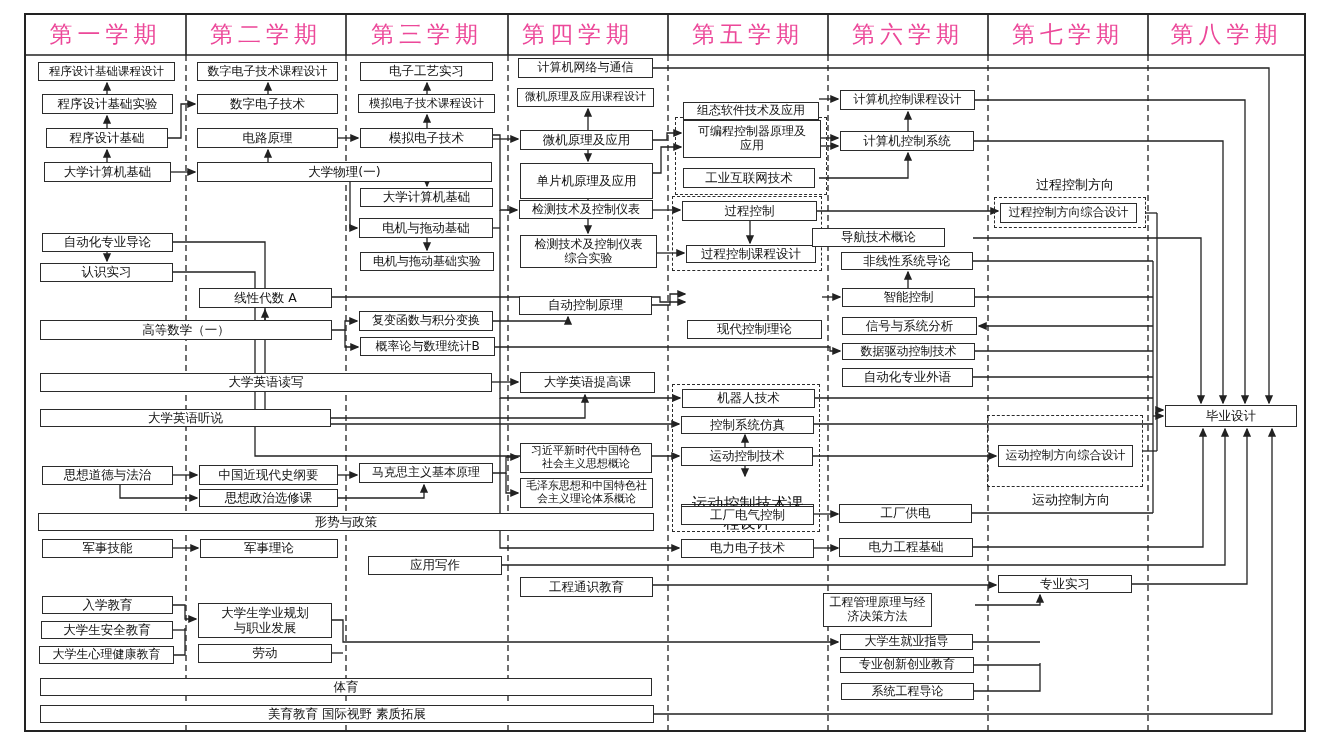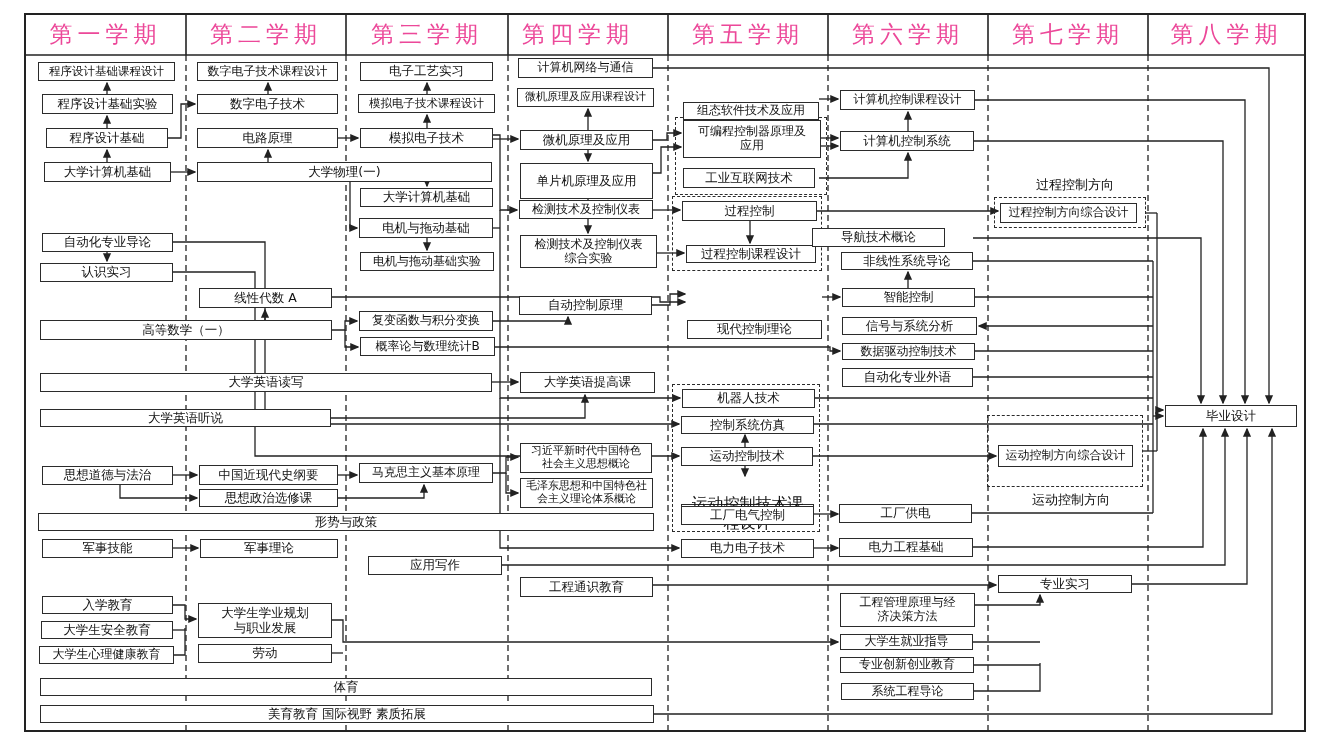--- a/index.html
+++ b/index.html
@@ -217,21 +217,21 @@
       <div class="node" style="left: 840px; top: 90px; width: 135px; height: 20px; font-size: 12px;">计算机控制课程设计</div>
       <div class="node" style="left: 840px; top: 131px; width: 134px; height: 20px;">计算机控制系统</div>
       <div class="node" style="left: 812px; top: 228px; width: 133px; height: 19px;">导航技术概论</div>
       <div class="node" style="left: 841px; top: 252px; width: 132px; height: 18px;">非线性系统导论</div>
       <div class="node" style="left: 842px; top: 288px; width: 133px; height: 19px;">智能控制</div>
       <div class="node" style="left: 842px; top: 317px; width: 135px; height: 18px;">信号与系统分析</div>
       <div class="node" style="left: 842px; top: 343px; width: 133px; height: 17px; font-size: 12px;">数据驱动控制技术</div>
       <div class="node" style="left: 842px; top: 368px; width: 131px; height: 19px;">自动化专业外语</div>
       <div class="node" style="left: 839px; top: 504px; width: 133px; height: 19px;">工厂供电</div>
       <div class="node" style="left: 839px; top: 538px; width: 134px; height: 19px;">电力工程基础</div>
-      <div class="node" style="left: 840px; top: 593px; width: 135px; height: 34px; font-size: 12px;">工程管理原理与经
+      <div class="node" style="left: 823px; top: 593px; width: 109px; height: 34px; font-size: 12px;">工程管理原理与经
 济决策方法</div>
       <div class="node" style="left: 840px; top: 634px; width: 133px; height: 16px; font-size: 12px;">大学生就业指导</div>
       <div class="node" style="left: 840px; top: 657px; width: 134px; height: 16px; font-size: 12px;">专业创新创业教育</div>
       <div class="node" style="left: 841px; top: 683px; width: 133px; height: 17px; font-size: 12px;">系统工程导论</div>
       <div class="node" style="left: 1000px; top: 203px; width: 137px; height: 20px; font-size: 12px;">过程控制方向综合设计</div>
       <div class="node" style="left: 998px; top: 445px; width: 135px; height: 22px; font-size: 12px;">运动控制方向综合设计</div>
       <div class="node" style="left: 998px; top: 575px; width: 134px; height: 18px;">专业实习</div>
       <div class="node" style="left: 1165px; top: 405px; width: 132px; height: 22px;">毕业设计</div>
       <div class="dir-label" style="left: 1020px; top: 177px; width: 110px; height: 15px;">过程控制方向</div>
       <div class="dir-label" style="left: 1015px; top: 492px; width: 112px; height: 16px;">运动控制方向</div>

